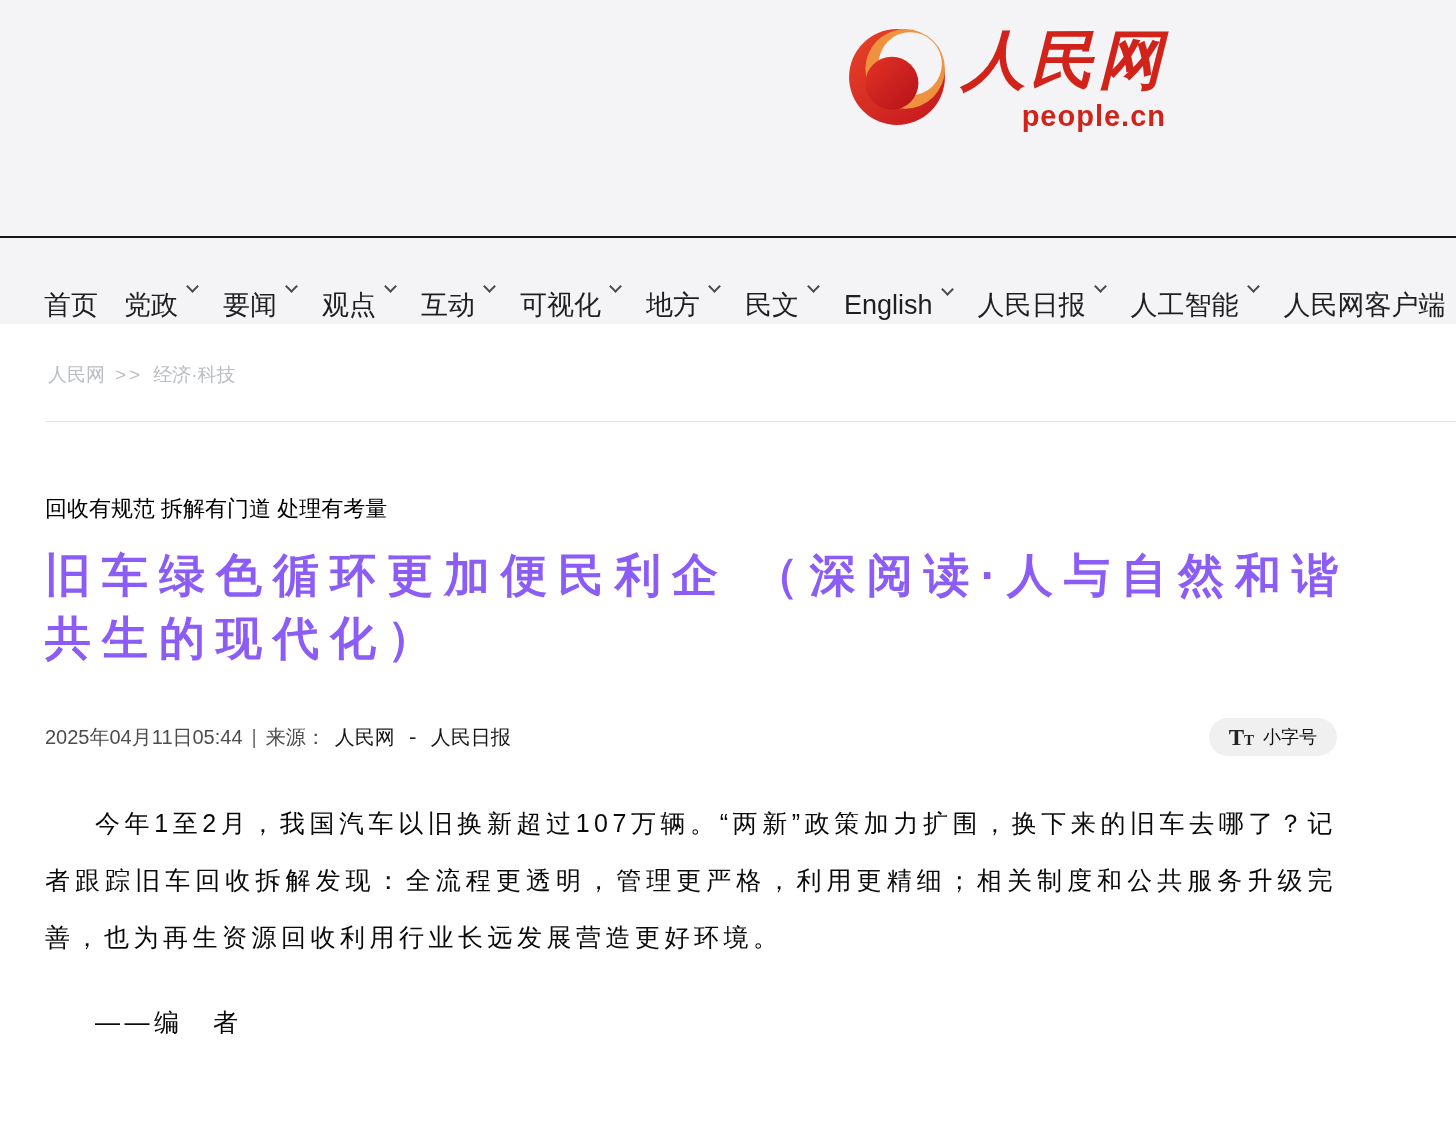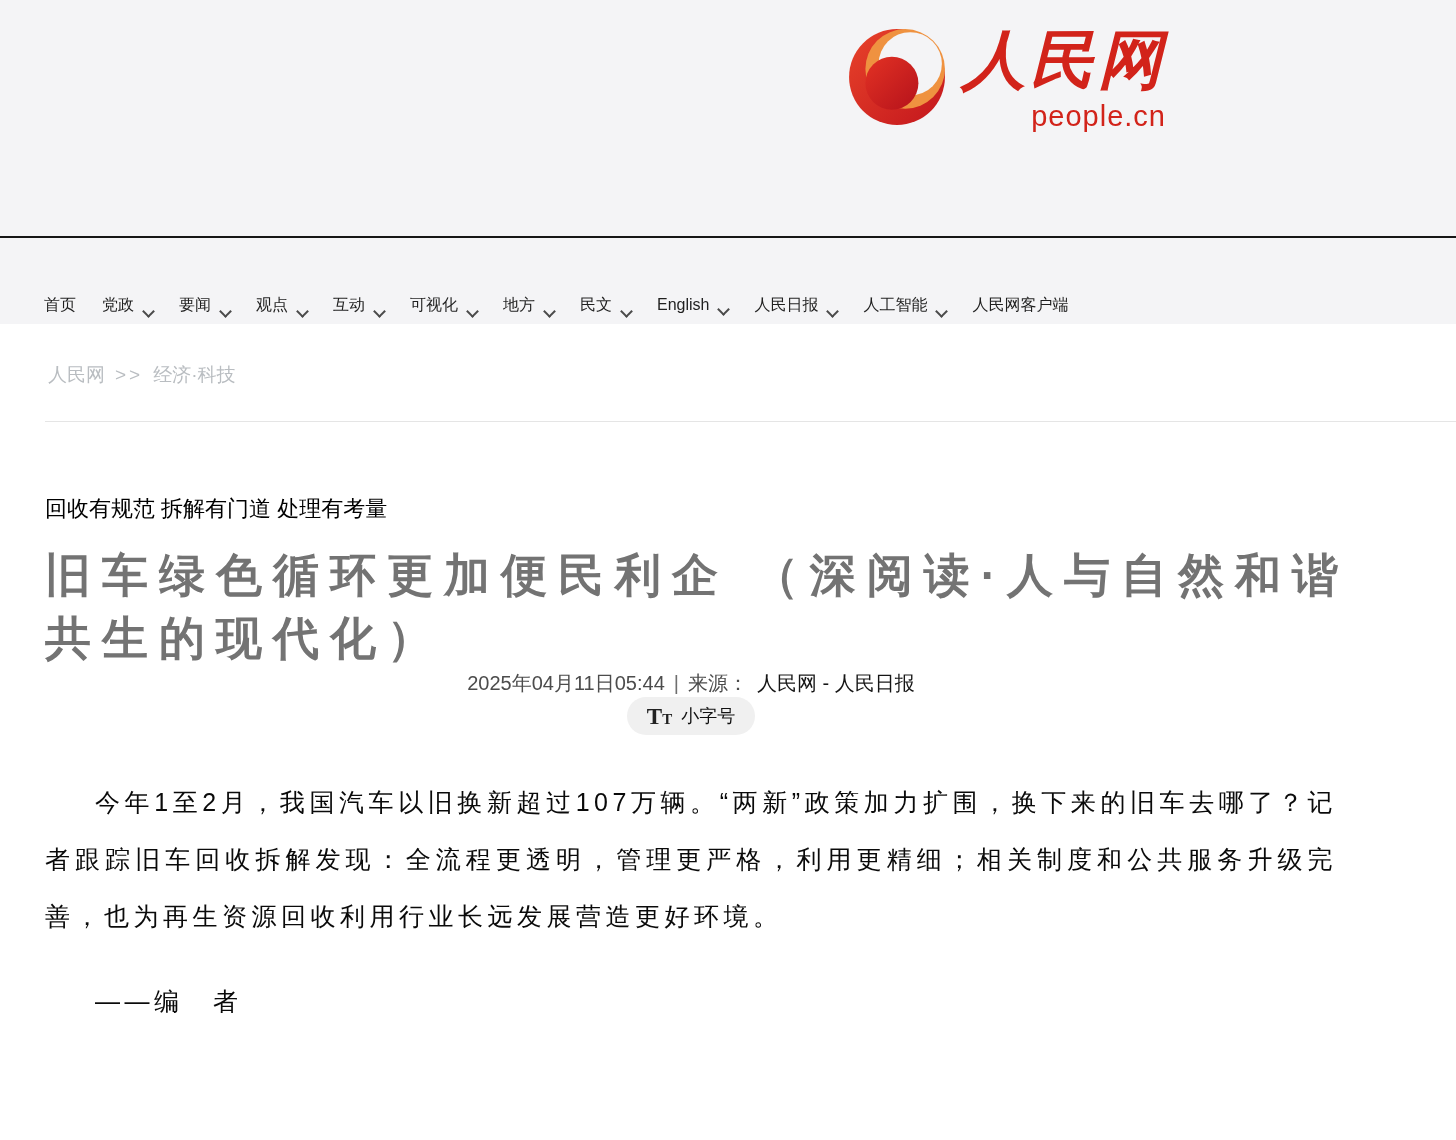--- a/index.html
+++ b/index.html
@@ -15,57 +15,57 @@
     height: 238px; background: #f4f4f6; position: relative;
     border-bottom: 2px solid #161616;
   }
   .logo { position: absolute; left: 846px; top: 22px; display: flex; align-items: flex-start; gap: 14px; cursor: pointer; }
   .logo-globe { width: 102px; height: 106px; }
   .logo-text { display: flex; flex-direction: column; align-items: flex-end; }
   .logo-cn {
     font-size: 64px; font-weight: 700; color: #d2231a; line-height: 78px;
     letter-spacing: 4px; font-family: "Liberation Serif", serif; font-style: italic;
   }
-  .logo-domain { font-size: 29px; font-weight: 400; color: #d2231a; letter-spacing: 1px; margin-top: 0px; }
+  .logo-domain { font-size: 29px; font-weight: 700; color: #d2231a; letter-spacing: 1px; margin-top: 0px; }
 
   
   .main-nav {
     height: 86px; background: #f4f4f6; display: flex; align-items: center;
     padding-left: 44px; gap: 26px; white-space: nowrap; overflow: hidden;
   }
-  .nav-item { display: flex; align-items: flex-end; font-size: 16px; color: #1f1f1f; cursor: pointer; flex: 0 0 auto; margin-top: 48px; }
+  .nav-item { display: flex; align-items: flex-start; font-size: 27px; color: #1f1f1f; cursor: pointer; flex: 0 0 auto; margin-top: 48px; }
   .chevron {
     width: 9px; height: 9px; border-right: 2px solid #4a4a4a; border-bottom: 2px solid #4a4a4a;
     transform: rotate(45deg); margin-left: 10px; margin-top: -5px; flex: 0 0 auto;
   }
 
   
   .breadcrumb {
     padding: 38px 0 0 48px; font-size: 19px; color: #b9bdc1;
     display: flex; align-items: center; gap: 10px;
   }
   .breadcrumb .crumb { color: #b9bdc1; text-decoration: none; cursor: pointer; }
   .crumb-sep { letter-spacing: 3px; }
 
   .content-divider { border: none; border-top: 1px solid #e5e5e5; margin: 33px 0 0 45px; }
 
   
   .article { margin-left: 45px; width: 1292px; }
   .kicker { margin-top: 72px; font-size: 22px; color: #000; }
   .article-title {
     margin: 20px 0 0; width: 1330px;
-    font-size: 46px; line-height: 63px; font-weight: 600; color: #737373;
+    font-size: 46px; line-height: 63px; font-weight: 600; color: #8b5cf6;
     letter-spacing: 11px;
   }
   .byline { margin-top: 44px; font-size: 23px; color: #141414; }
 
-  .meta-row { display: flex; justify-content: space-between; align-items: center; flex-direction: column; }
+  .meta-row { margin-top: 48px; display: flex; justify-content: space-between; align-items: center; }
   .meta-left { font-size: 20px; color: #4c4c4c; display: flex; align-items: center; gap: 9px; }
   .meta-sep { color: #6f6f6f; }
-  .source-link { color: #151515; text-decoration: none; cursor: pointer; }
+  .source-link { color: #151515; text-decoration: none; cursor: pointer; font-family: Liberation Mono, monospace; }
 
   .font-size-btn {
     background: #f0f0f0; border: none; border-radius: 19px; height: 38px;
     padding: 0 20px; display: flex; align-items: center; gap: 9px;
     font-size: 18px; color: #111; cursor: pointer; font-family: "Liberation Sans", sans-serif;
   }
   .tt-icon { display: flex; align-items: baseline; font-family: "Liberation Serif", serif; font-weight: 700; color: #222; }
   .tt-big { font-size: 23px; line-height: 1; }
   .tt-small { font-size: 15px; line-height: 1; }
 

